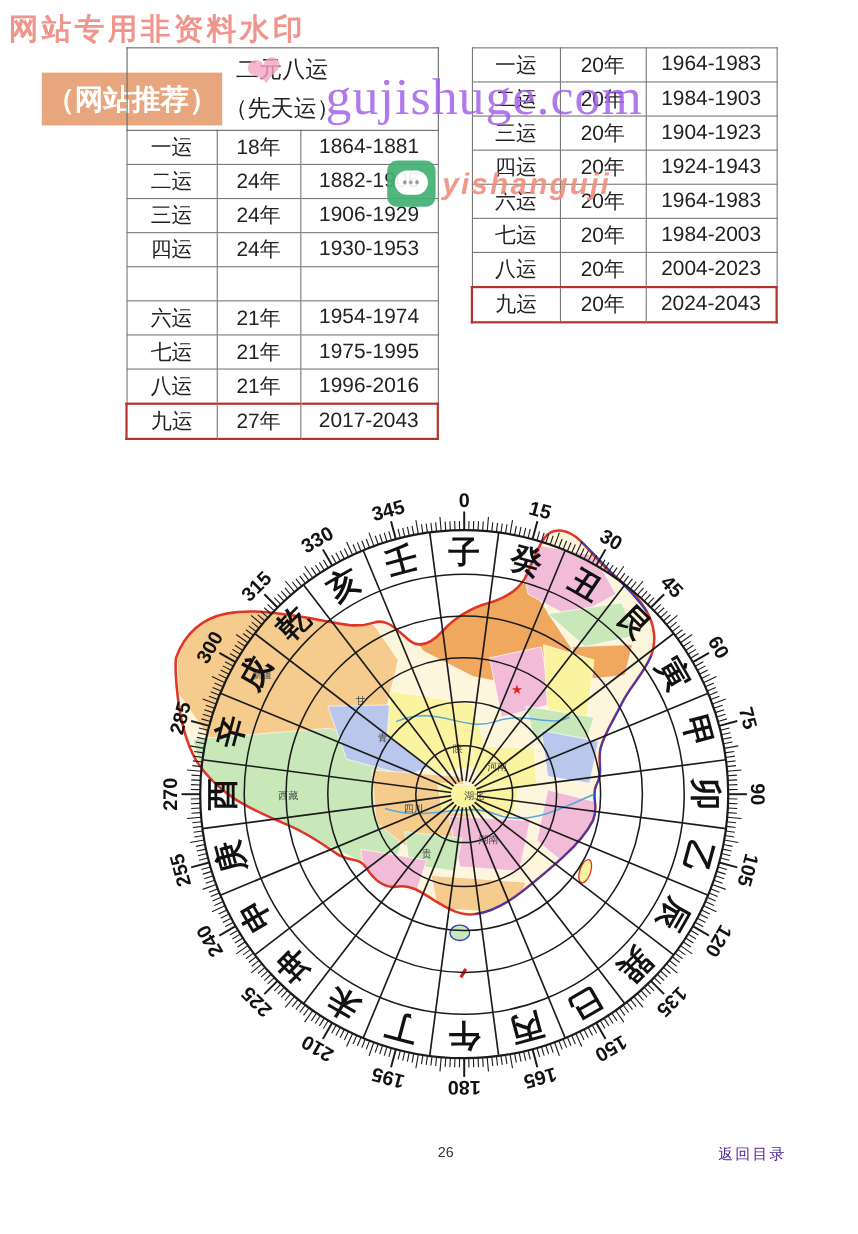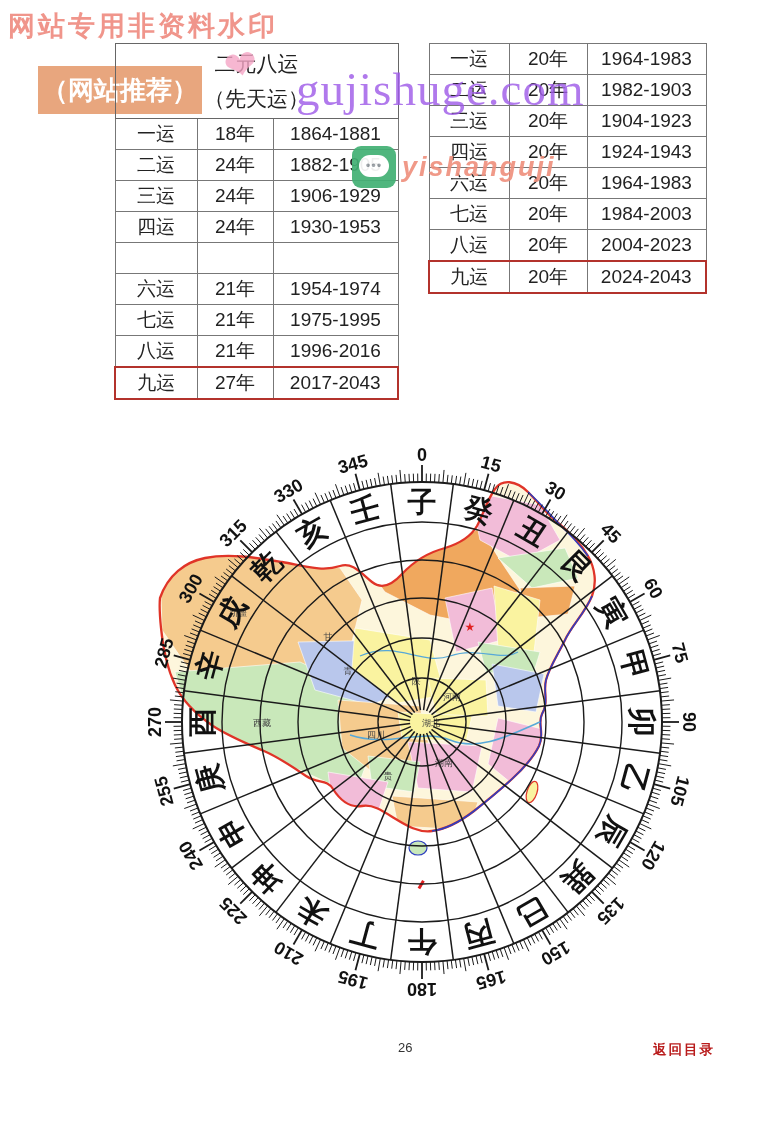--- a/index.html
+++ b/index.html
@@ -64,22 +64,22 @@
   .tbl tr.hl td:first-child{border-left:2.6px solid #b3322c;}
   .tbl tr.hl td:last-child{border-right:2.6px solid #b3322c;}
   
   #compass{position:absolute;left:0;top:430px;z-index:2;}
   
   .page-num{
     position:absolute;left:398px;top:1040px;width:44px;text-align:left;
     font-size:13px;color:#333;
   }
   .back-link{
-    position:absolute;left:653px;top:1041px;font-size:13.5px;font-weight:bold;
-    color:#b91c1c;letter-spacing:2px;cursor:pointer;white-space:nowrap;
+    position:absolute;left:653px;top:1041px;font-size:13.5px;font-weight:normal;
+    color:#4c1d95;letter-spacing:2px;cursor:pointer;white-space:nowrap;
   }
 </style>
 </head>
 <body>
 
 <div class="wm-topleft">网站专用非资料水印</div>
 <div class="wm-badge">（网站推荐）</div>
 <div class="wm-purple">gujishuge.com</div>
 <div class="wm-heart">❤</div>
 <div class="wechat">
@@ -158,21 +158,21 @@
     </colgroup>
   <tbody>
   <tr>
         <td>一运</td>
         <td>20年</td>
         <td>1964-1983</td>
       </tr>
       <tr>
         <td>二运</td>
         <td>20年</td>
-        <td>1982-1903</td>
+        <td>1984-1903</td>
       </tr>
       <tr>
         <td>三运</td>
         <td>20年</td>
         <td>1904-1923</td>
       </tr>
       <tr>
         <td>四运</td>
         <td>20年</td>
         <td>1924-1943</td>

